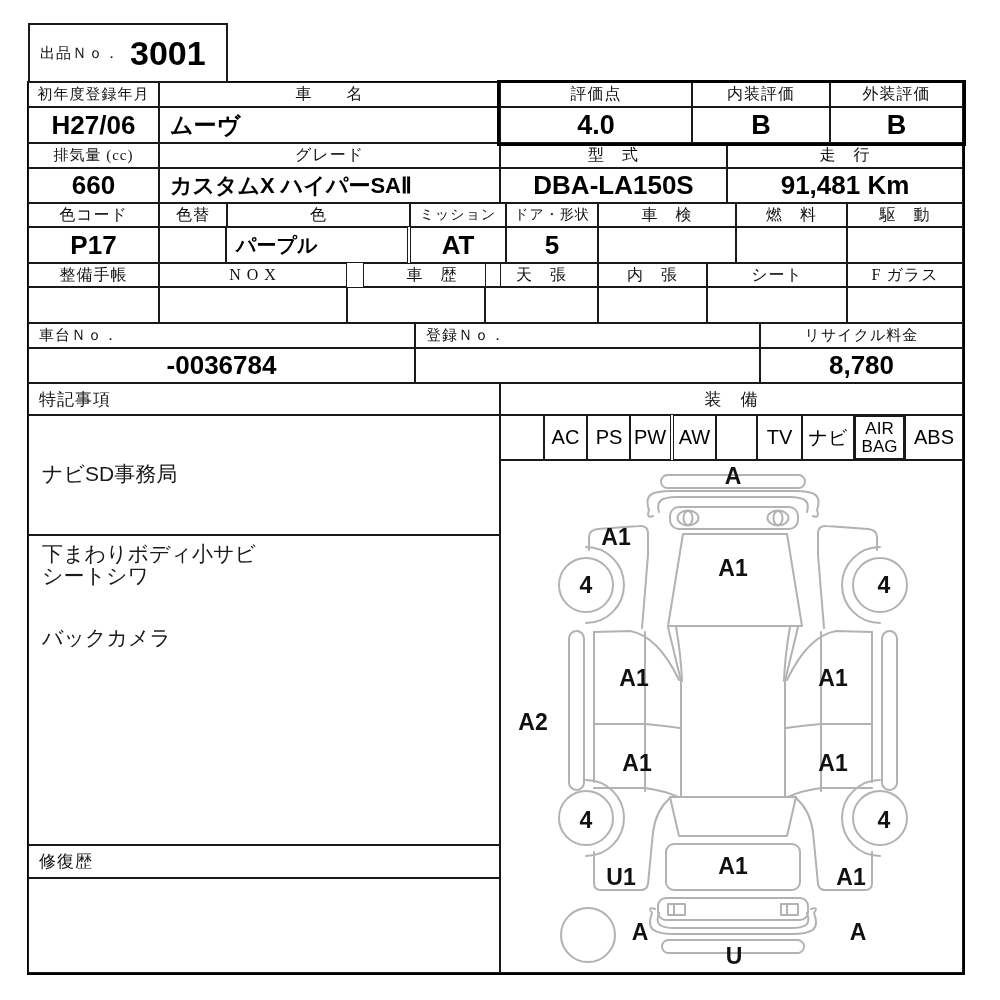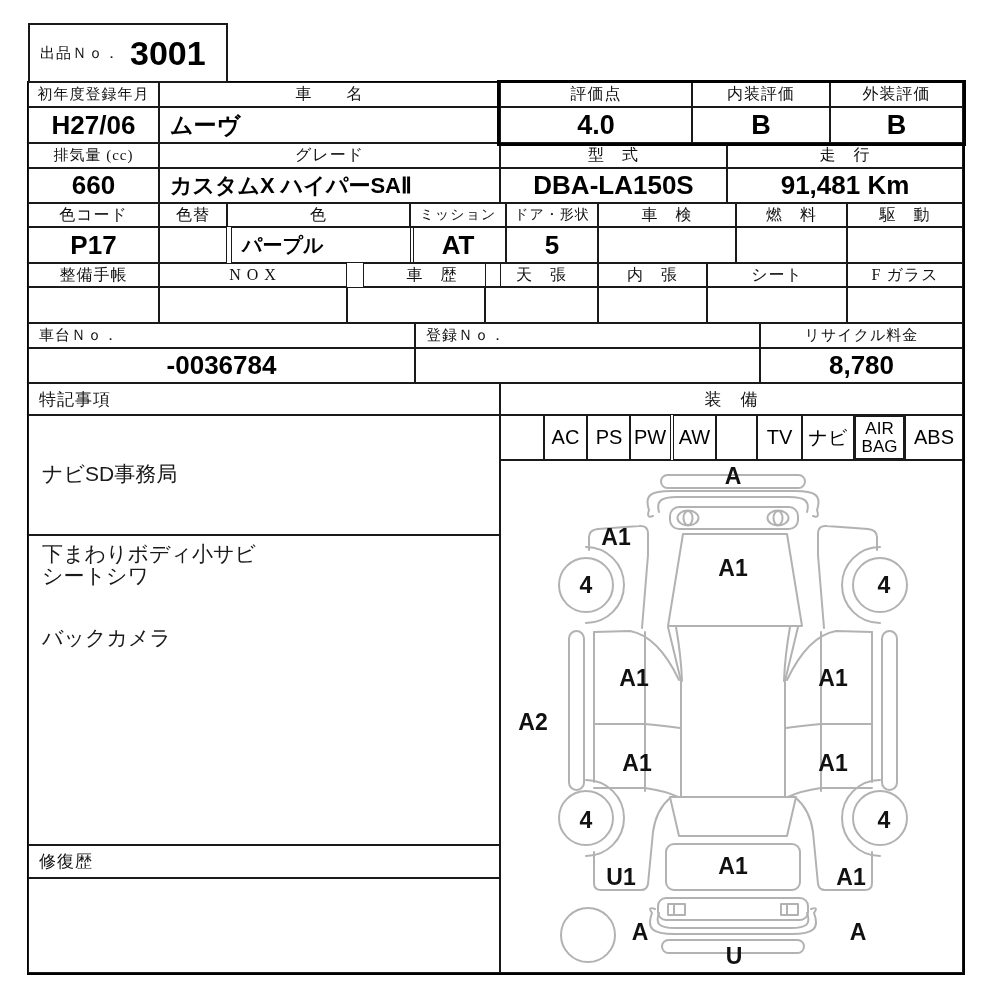--- a/index.html
+++ b/index.html
@@ -56,21 +56,21 @@
 <div class="c hd" style="left:159px;top:203px;width:68px;height:24px;">色替</div>
 <div class="c hd" style="left:227px;top:203px;width:183px;height:24px;">色</div>
 <div class="c hd" style="left:410px;top:203px;width:96px;height:24px;font-size:14px;">ミッション</div>
 <div class="c hd" style="left:506px;top:203px;width:92px;height:24px;font-size:14px;">ドア・形状</div>
 <div class="c hd" style="left:598px;top:203px;width:138px;height:24px;">車　検</div>
 <div class="c hd" style="left:736px;top:203px;width:111px;height:24px;">燃　料</div>
 <div class="c hd" style="left:847px;top:203px;width:116px;height:24px;">駆　動</div>
 
 <div class="c vl" style="left:28px;top:227px;width:131px;height:36px;">P17</div>
 <div class="c" style="left:159px;top:227px;width:68px;height:36px;"></div>
-<div class="c vl lf" style="left:231px;top:227px;width:183px;height:36px;font-size:20px;">パープル</div>
+<div class="c vl lf" style="left:225px;top:227px;width:183px;height:36px;font-size:20px;">パープル</div>
 <div class="c vl" style="left:410px;top:227px;width:96px;height:36px;">AT</div>
 <div class="c vl" style="left:506px;top:227px;width:92px;height:36px;">5</div>
 <div class="c" style="left:598px;top:227px;width:138px;height:36px;"></div>
 <div class="c" style="left:736px;top:227px;width:111px;height:36px;"></div>
 <div class="c" style="left:847px;top:227px;width:116px;height:36px;"></div>
 
 <div class="c hd" style="left:28px;top:263px;width:131px;height:24px;">整備手帳</div>
 <div class="c hd" style="left:159px;top:263px;width:188px;height:24px;">N O X</div>
 <div class="c hd" style="left:347px;top:263px;width:138px;height:24px;margin-left:16px;">車　歴</div>
 <div class="c hd" style="left:485px;top:263px;width:113px;height:24px;">天　張</div>

